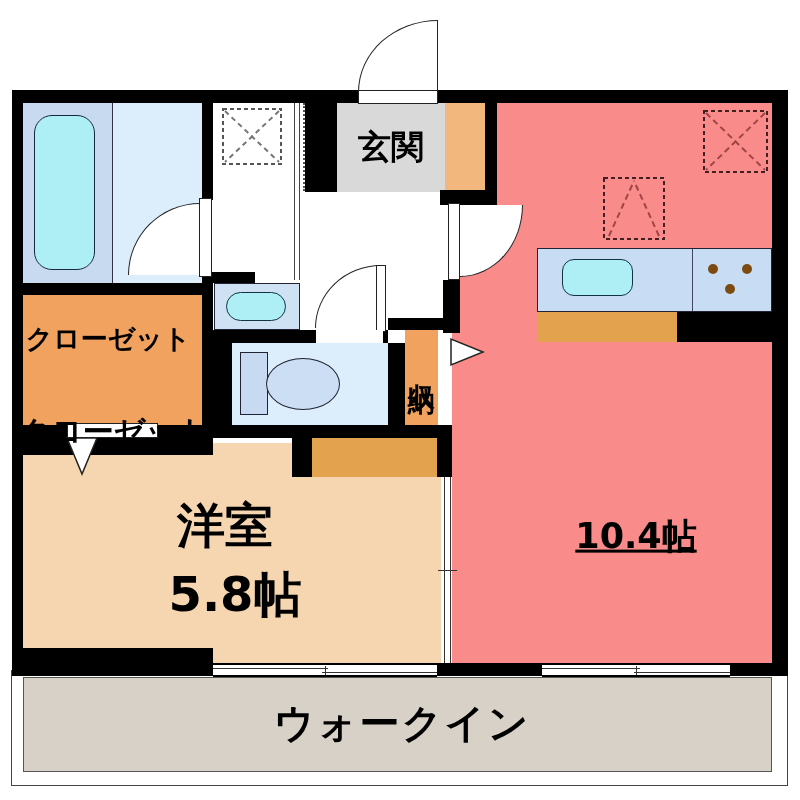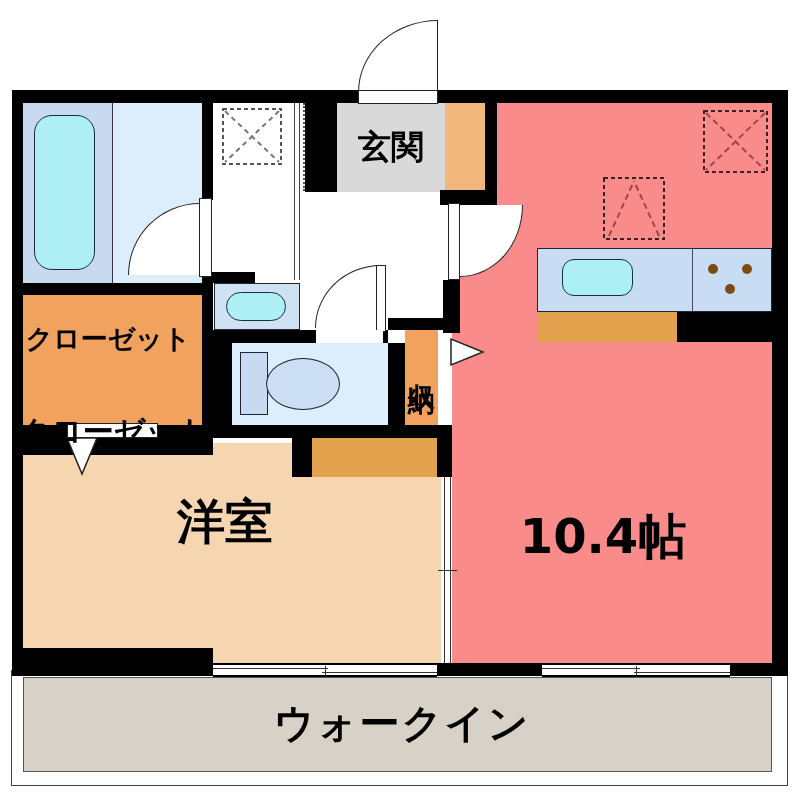--- a/index.html
+++ b/index.html
@@ -136,20 +136,21 @@
   <div class="leaf" style="left:67px;top:423px;width:91px;height:15px;"></div>
   <svg class="abs" style="left:64px;top:437px;" width="36" height="40">
     <polygon points="3,1 33,1 18,37" fill="#fff" stroke="#222" stroke-width="1.5"></polygon>
   </svg>
 
   <svg class="abs" style="left:450px;top:336px;" width="36" height="32">
     <polygon points="1,3 1,29 33,16" fill="#fff" stroke="#222" stroke-width="1.5"></polygon>
   </svg>
 
   <div class="lbl" style="left:391px;top:147px;font-size:33px;">玄関</div>
-  <div class="lbl" style="left:603px;top:536px;font-size:48px;">10.4帖</div>
-  <div class="lbl" style="left:225px;top:525px;font-size:48px;font-family:Liberation Mono, monospace;">洋室</div>
+  <div class="lbl" style="left:636px;top:536px;font-size:35px;text-decoration:underline;">10.4帖</div>
+  <div class="lbl" style="left:225px;top:525px;font-size:48px;">洋室</div>
+  <div class="lbl" style="left:235px;top:594px;font-size:48px;">5.8帖</div>
   <div class="lbl" style="left:108px;top:339px;font-size:27px;">クローゼット</div>
   <div class="lbl" style="left:114px;top:390px;font-size:31px;margin-top:41px;">クローゼット</div>
   <div class="lbl" style="left:421px;top:366px;font-size:27px;writing-mode:vertical-rl;letter-spacing:4px;">収納</div>
   <div class="lbl" style="left:402px;top:723px;font-size:40px;letter-spacing:2px;">ウォークイン</div>
 
 </div>
 
 </body></html>

